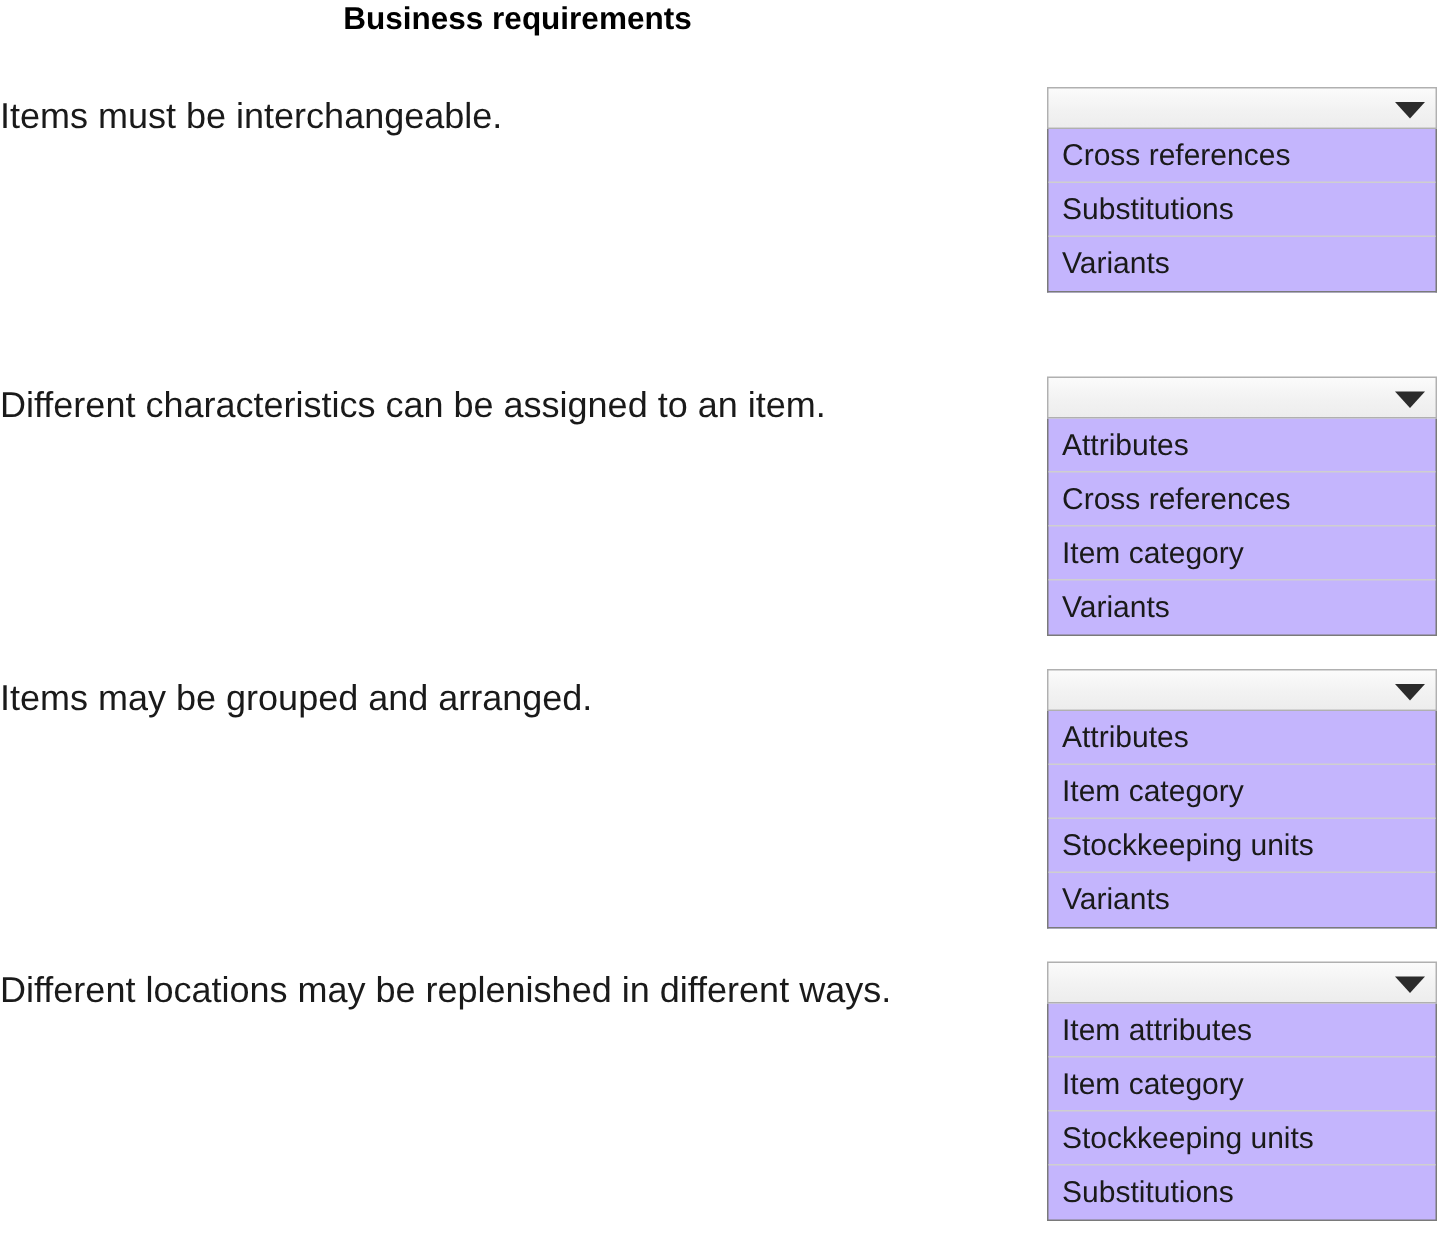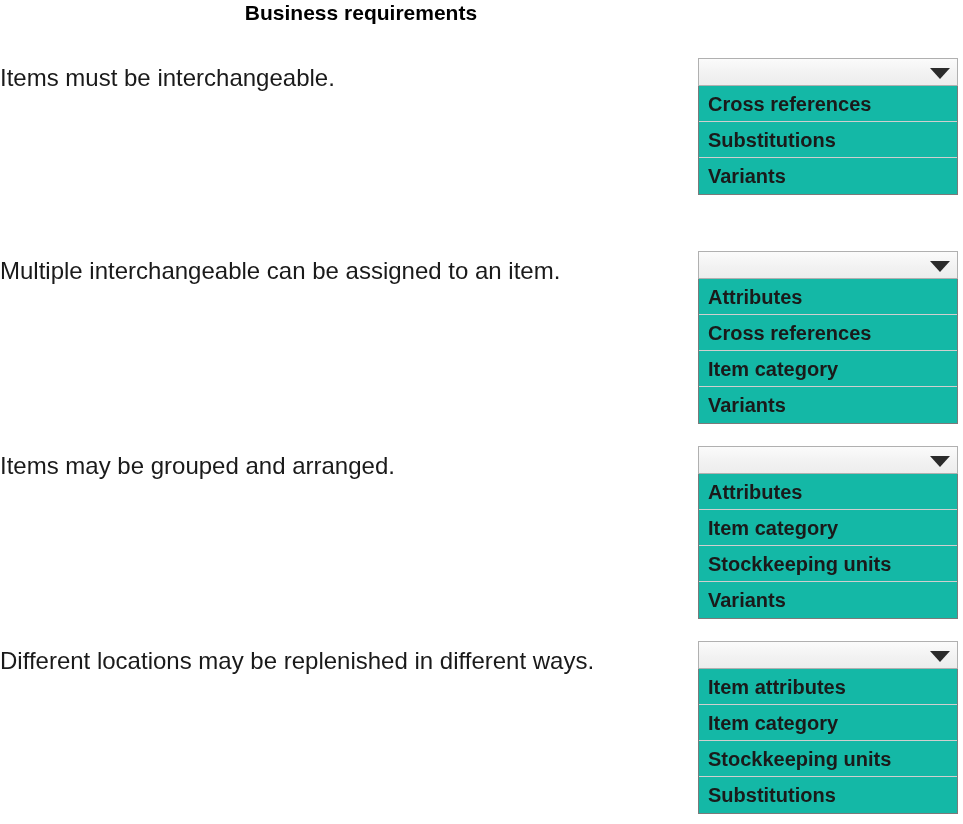--- a/index.html
+++ b/index.html
@@ -19,21 +19,21 @@
   .page {
     position: relative;
     width: 963px;
     height: 824px;
   }
 
   
   .header {
     position: absolute;
     top: 0;
-    left: 16px;
+    left: 0;
     width: 795px;
     height: 30px;
     text-decoration: underline;
   }
   .header-col-left {
     position: absolute;
     left: 0;
     top: 0;
     width: 690px;
     text-align: center;
@@ -88,23 +88,22 @@
     height: 22px;
     display: flex;
     align-items: center;
     justify-content: center;
   }
   .dd-arrow svg { display: block; }
 
   .dd-list {
     border: 1px solid #7a7a7a;
     border-top: none;
-    background: #14b8a6;
+    background: #c4b5fd;
     box-sizing: border-box;
-    font-weight: bold;
   }
   .dd-option {
     height: 36px;
     line-height: 36px;
     padding-left: 9px;
     font-size: 20px;
     border-bottom: 1px solid #cfcfcf;
     box-sizing: border-box;
     white-space: nowrap;
     color: #1a1a1a;
@@ -138,21 +137,21 @@
       </div>
       <div class="dd-list dd-list-bottom-edge">
         <div class="dd-option">Cross references</div>
         <div class="dd-option">Substitutions</div>
         <div class="dd-option">Variants</div>
       </div>
     </div>
   </div>
 
   <div class="row" style="top:251px;">
-    <div class="req-text" style="top:8px;">Multiple interchangeable can be assigned to an item.</div>
+    <div class="req-text" style="top:8px;">Different characteristics can be assigned to an item.</div>
     <div class="dropdown" style="top:0px;">
       <div class="dd-closed">
         <span></span>
         <span class="dd-arrow">
           <svg width="22" height="14" viewBox="0 0 22 14">
               <polygon points="1,2 21,2 11,13" fill="#2b2b2b"></polygon>
             </svg>
         </span>
       </div>
       <div class="dd-list dd-list-bottom-edge">

